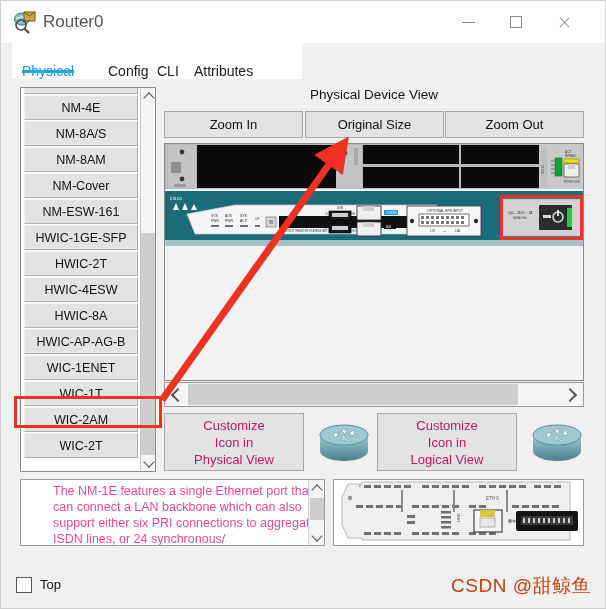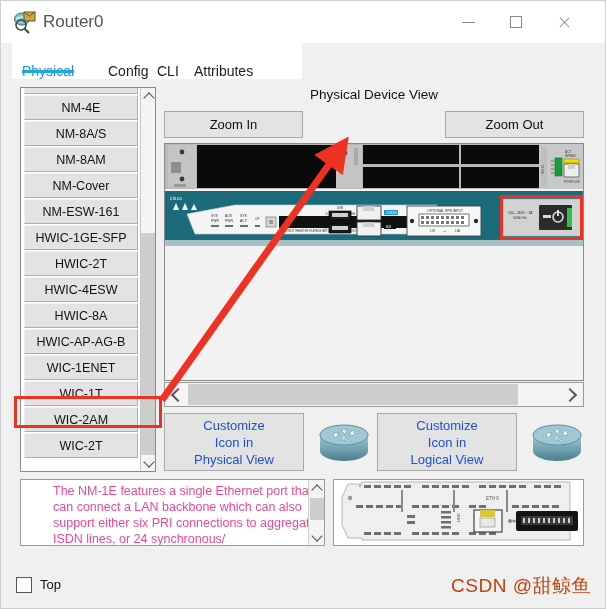--- a/index.html
+++ b/index.html
@@ -174,21 +174,21 @@
   .chevh.r{transform:rotate(-135deg);margin-right:4px;}
   .hs-thumb{
     position:absolute;left:23px;top:1px;width:330px;height:21px;background:#cdcdcd;
   }
 
   
   .cust-btn{
     position:absolute;top:412px;height:58px;
     background:#e3e3e3;border:1px solid #a8a8a8;box-sizing:border-box;
     display:flex;flex-direction:column;align-items:center;justify-content:center;
-    font-size:13px;color:#1d4ed8;line-height:17px;cursor:default;
+    font-size:13px;color:#be185d;line-height:17px;cursor:default;
   }
   #btn-cust-phys{left:163px;width:140px;}
   #btn-cust-log{left:376px;width:140px;}
   .router-icon{
     position:absolute;top:412px;width:62px;height:58px;
   }
   #icon-phys{left:312px;}
   #icon-log{left:525px;}
 
   
@@ -339,20 +339,23 @@
       <div class="sb-arrow down">
         <div class="chev down"></div>
       </div>
     </div>
   </div>
 
   <div class="pdv-title">Physical Device View</div>
 
   <div class="zoom-btn" id="btn-zoom-in">
     <span>Zoom In</span>
+  </div>
+  <div class="zoom-btn" id="btn-orig-size">
+    <span>Original Size</span>
   </div>
   <div class="zoom-btn" id="btn-zoom-out">
     <span>Zoom Out</span>
   </div>
 
   <div class="dev-view">
     <svg width="418" height="236" viewBox="0 0 418 236">
       <rect x="0" y="0" width="418" height="236" fill="#f2f2f2"></rect>
 
       <g>

